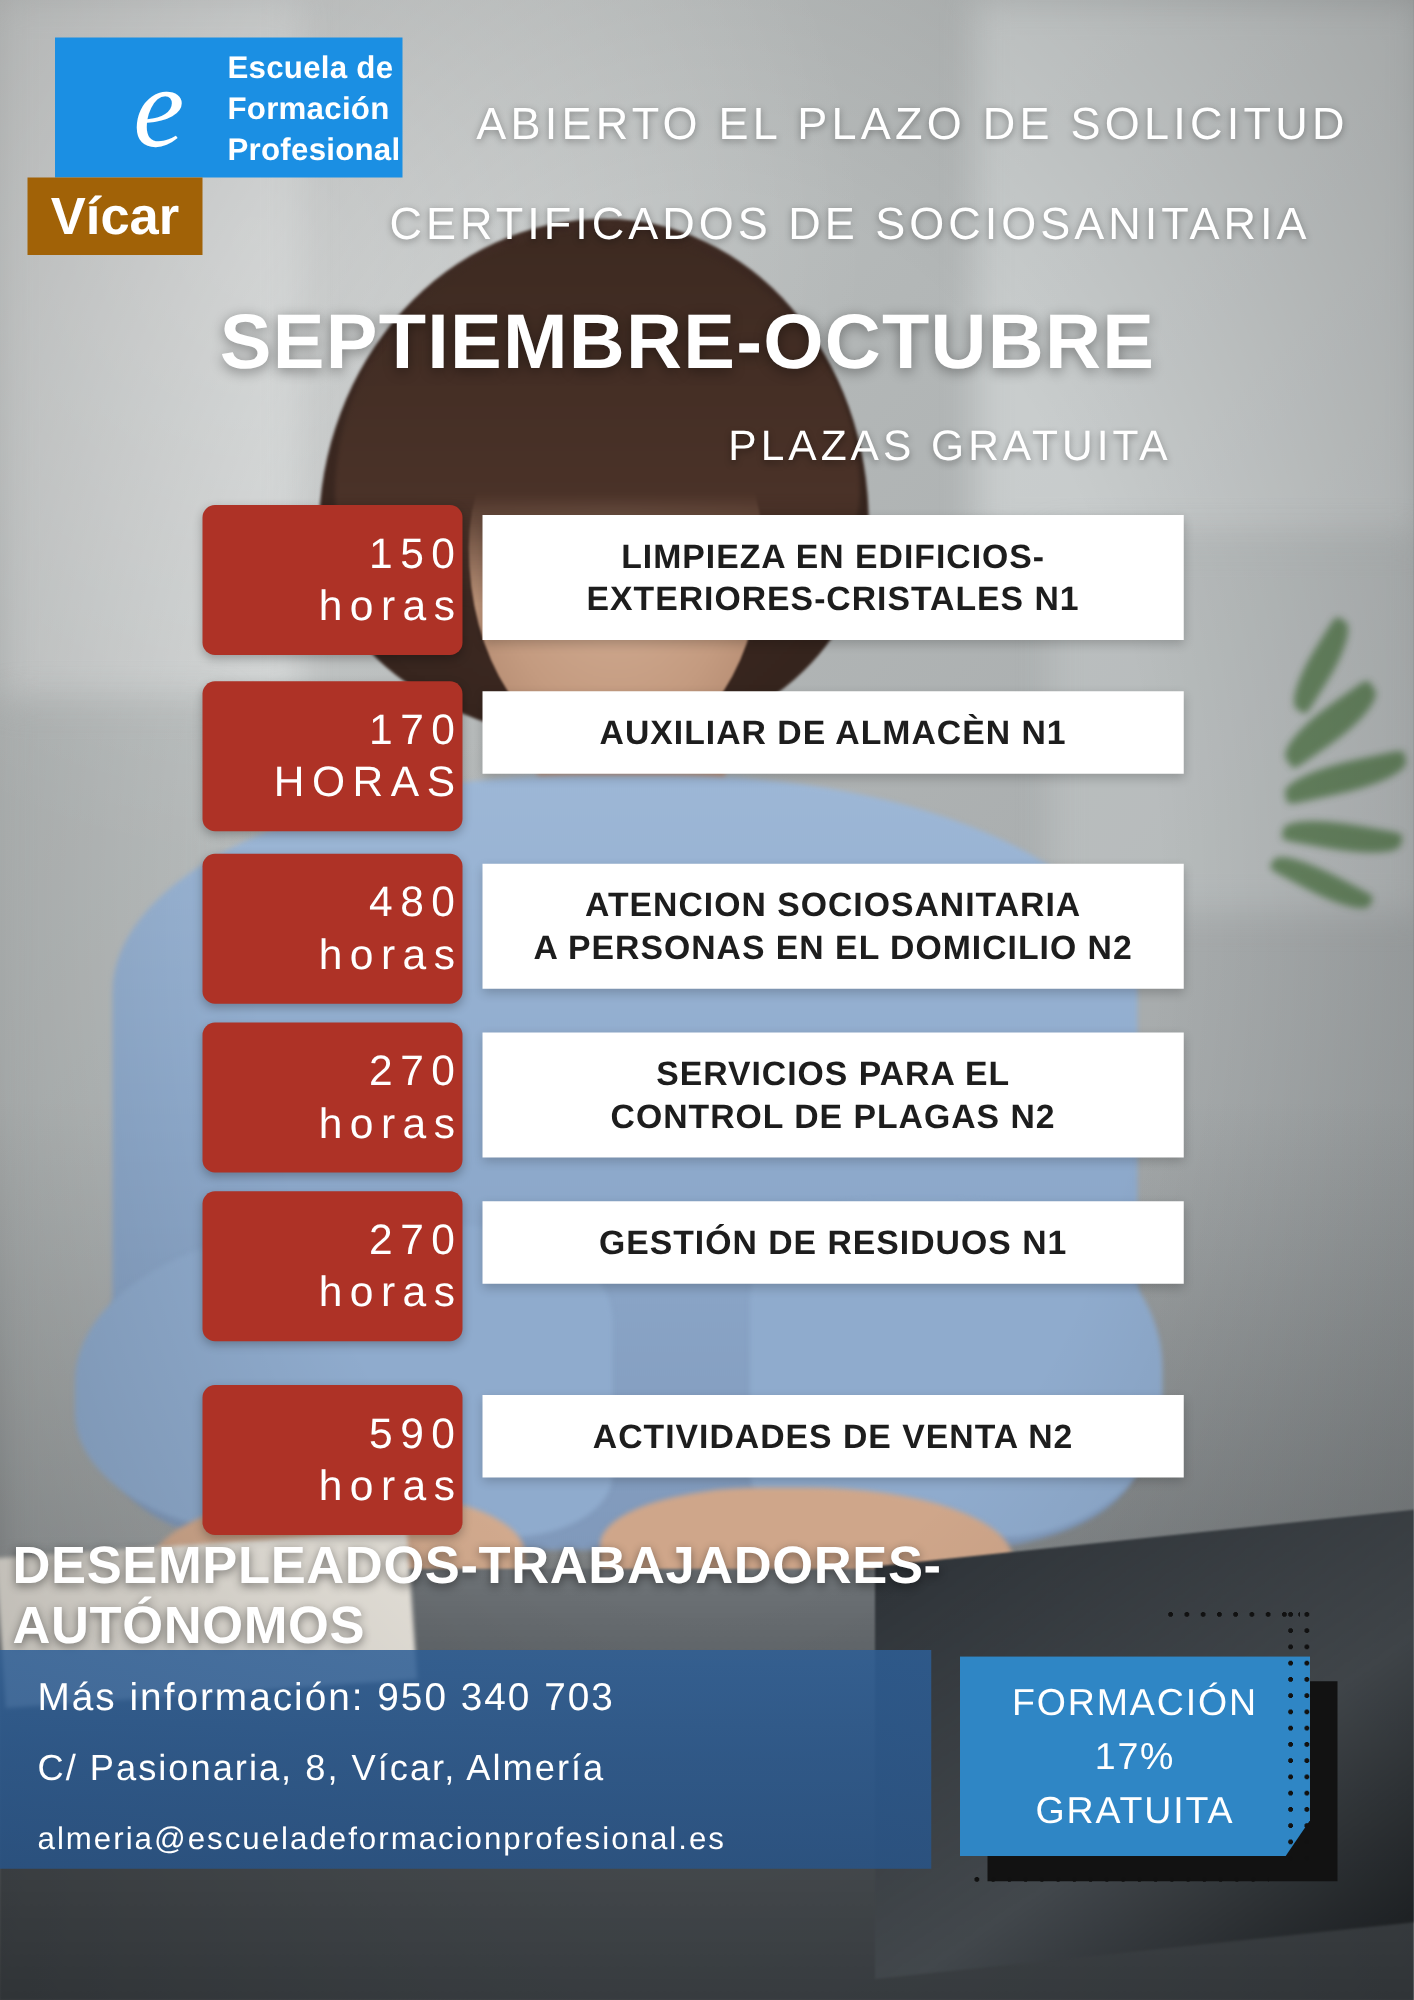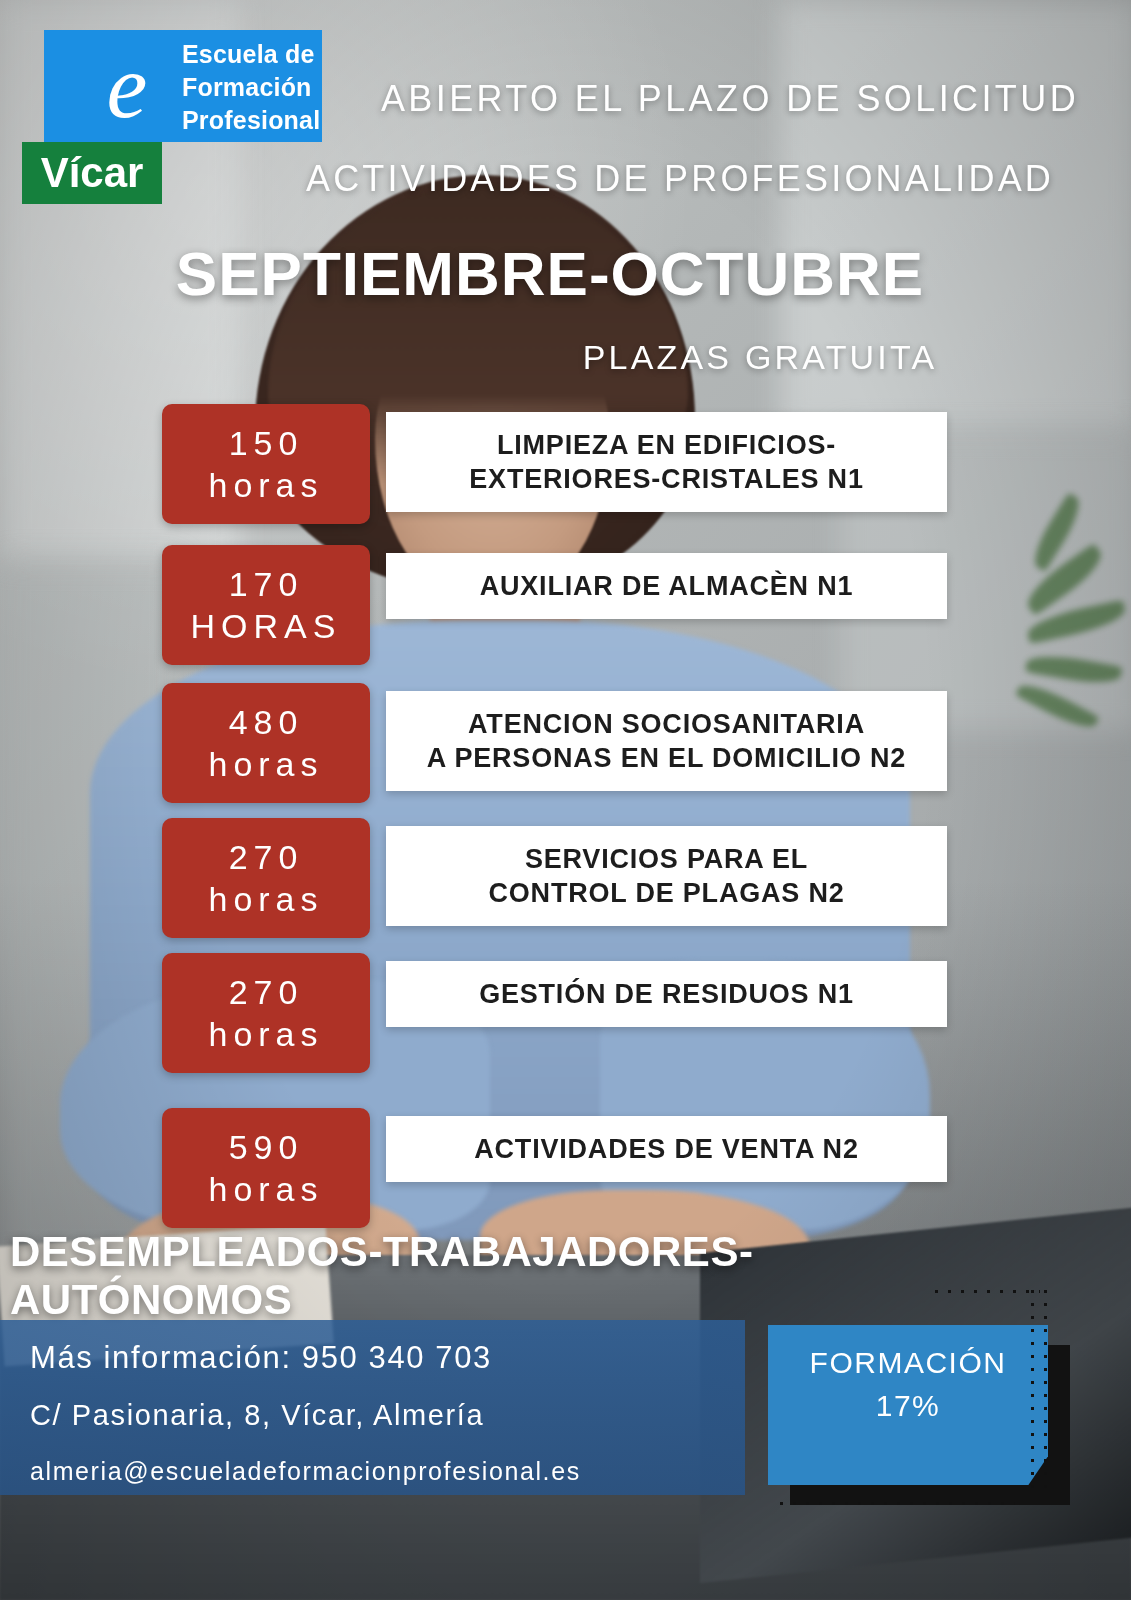--- a/index.html
+++ b/index.html
@@ -192,21 +192,21 @@
     color: #ffffff;
     font-size: 25px;
     font-weight: bold;
     line-height: 33px;
     letter-spacing: .2px;
   }
   .logo-vicar {
     position: absolute;
     left: 0; top: 112px;
     width: 140px; height: 62px;
-    background: #15803d;
+    background: #a16207;
     color: #ffffff;
     font-size: 42px;
     font-weight: bold;
     line-height: 62px;
     text-align: center;
   }
 
   
   .head1 {
     position: absolute;
@@ -253,21 +253,21 @@
   
   .rows { position: absolute; left: 0; top: 0; width: 1131px; height: 1600px; }
   .row { position: absolute; left: 162px; width: 785px; }
   .hours {
     position: absolute;
     left: 0; top: 0;
     width: 208px;
     background: #ae3226;
     border-radius: 10px;
     color: #ffffff;
-    text-align: center;
+    text-align: right;
     font-size: 34px;
     letter-spacing: 6px;
     line-height: 42px;
     padding: 18px 0;
     box-sizing: border-box;
     box-shadow: 0 3px 8px rgba(0,0,0,.25);
   }
   .hours .num { display: block; }
   .hours .unit { display: block; }
   .title {
@@ -390,21 +390,21 @@
       <div class="logo-lines">
         <div>Escuela de</div>
         <div>Formación</div>
         <div>Profesional</div>
       </div>
     </div>
     <div class="logo-vicar">Vícar</div>
   </div>
 
   <div class="head1">ABIERTO EL PLAZO DE  SOLICITUD</div>
-  <div class="head2">ACTIVIDADES DE PROFESIONALIDAD</div>
+  <div class="head2">CERTIFICADOS DE SOCIOSANITARIA</div>
   <div class="head3">SEPTIEMBRE-OCTUBRE</div>
   <div class="head4">PLAZAS GRATUITA</div>
 
   <div class="rows" id="course-rows">
       <div class="row" style="top: 404px;">
         <div class="hours">
           <span class="num">150</span>
           <span class="unit">horas</span>
         </div>
         <div class="title" style="white-space: pre-line;">LIMPIEZA EN EDIFICIOS-
@@ -454,18 +454,19 @@
   <div class="contact">
     <div class="line c1">Más información: 950 340 703</div>
     <div class="line c2">C/ Pasionaria, 8, Vícar, Almería</div>
     <div class="line c3">almeria@escueladeformacionprofesional.es</div>
   </div>
 
   <div class="badge-shadow"></div>
   <div class="badge">
     <div>FORMACIÓN</div>
     <div>17%</div>
+    <div>GRATUITA</div>
   </div>
   <div class="dots dots-right"></div>
   <div class="dots dots-top"></div>
   <div class="dots dots-bot"></div>
 
 </div>
 
 </body></html>

